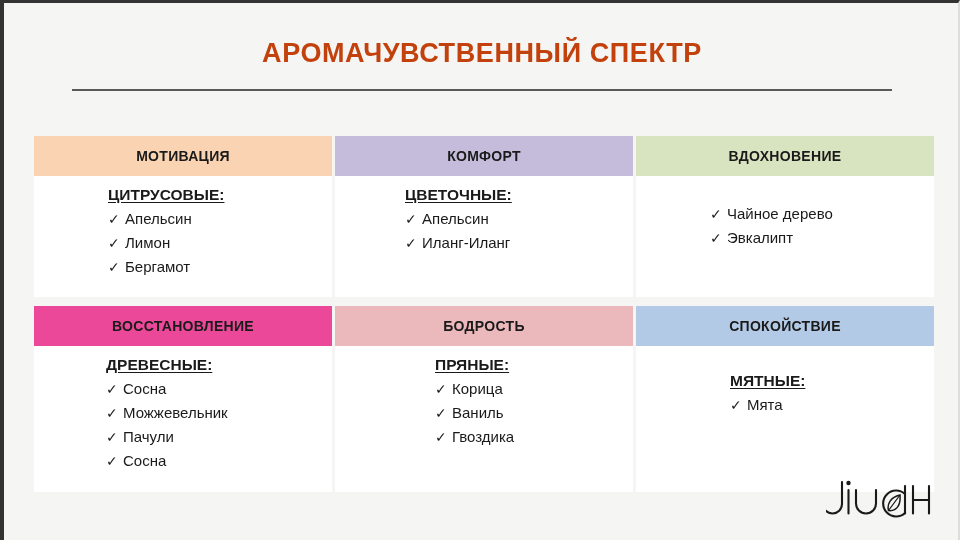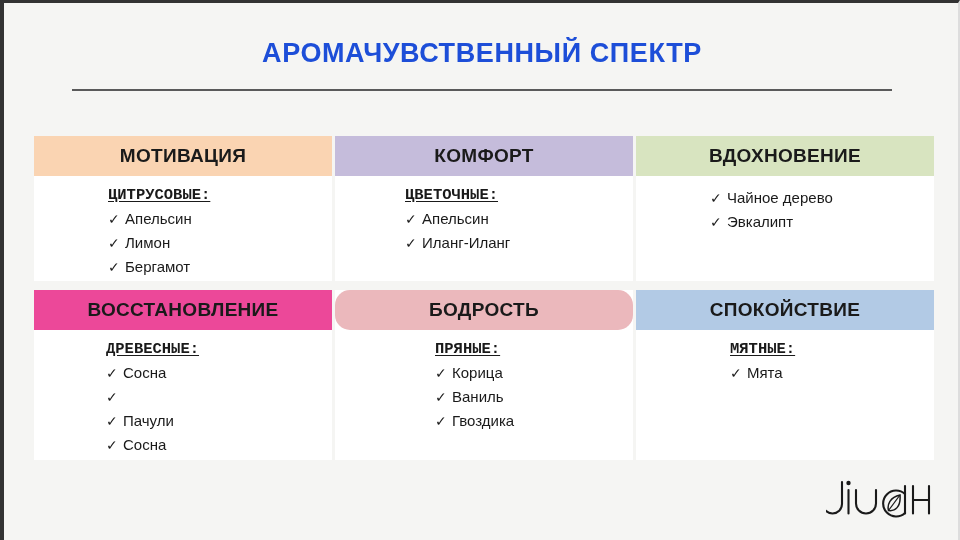--- a/index.html
+++ b/index.html
@@ -32,21 +32,21 @@
     position: absolute;
     left: 0;
     top: 36px;
     width: 956px;
     text-align: center;
   }
   #page-title {
     font-size: 27px;
     font-weight: bold;
     letter-spacing: 0.6px;
-    color: #1d4ed8;
+    color: #c2410c;
     font-family: "Liberation Sans", sans-serif;
     line-height: 1.1;
   }
   #title-rule {
     position: absolute;
     left: 68px;
     top: 86px;
     width: 820px;
     height: 2px;
     background: #5a5a5a;
@@ -66,26 +66,27 @@
   }
   .card {
     width: 298px;
     margin-right: 3px;
     background: #ffffff;
     display: flex;
     flex-direction: column;
   }
   .card:last-child {
     margin-right: 0;
+    gap: 16px;
   }
   .card-header {
     height: 40px;
     line-height: 40px;
     text-align: center;
-    font-size: 19px;
+    font-size: 14px;
     font-weight: bold;
     color: #1a1a1a;
     letter-spacing: 0.3px;
     white-space: nowrap;
   }
   .card-body {
     background: #ffffff;
     padding: 10px 0 10px 0;
     box-sizing: border-box;
   }
@@ -93,21 +94,20 @@
   .row-2 .card-body { height: 130px; }
 
   .card-subtitle {
     font-size: 15.5px;
     font-weight: bold;
     color: #1a1a1a;
     text-decoration: underline;
     text-underline-offset: 2px;
     margin: 0 0 3px 0;
     padding-left: 72px;
-    font-family: Liberation Mono, monospace;
   }
   .item-list {
     list-style: none;
     margin: 0;
     padding: 0 0 0 72px;
   }
   .item-list li {
     font-size: 15px;
     color: #1a1a1a;
     line-height: 24px;
@@ -217,35 +217,36 @@
         <div class="card-header" style="background: #ec4899;">ВОССТАНОВЛЕНИЕ</div>
         <div class="card-body">
           <div class="card-subtitle">ДРЕВЕСНЫЕ:</div>
           <ul class="item-list">
             <li>
                 <span class="check-icon">✓</span>
                 <span class="item-label">Сосна</span>
               </li>
             <li>
                 <span class="check-icon">✓</span>
+                <span class="item-label">Можжевельник</span>
               </li>
             <li>
                 <span class="check-icon">✓</span>
                 <span class="item-label">Пачули</span>
               </li>
             <li>
                 <span class="check-icon">✓</span>
                 <span class="item-label">Сосна</span>
               </li>
           </ul>
         </div>
       </div>
 
       <div class="card card-c5">
-        <div class="card-header" style="background: rgb(235, 184, 188); border-radius: 15px;">БОДРОСТЬ</div>
+        <div class="card-header" style="background: rgb(235, 184, 188);">БОДРОСТЬ</div>
         <div class="card-body">
           <div class="card-subtitle">ПРЯНЫЕ:</div>
           <ul class="item-list">
             <li>
                 <span class="check-icon">✓</span>
                 <span class="item-label">Корица</span>
               </li>
             <li>
                 <span class="check-icon">✓</span>
                 <span class="item-label">Ваниль</span>

